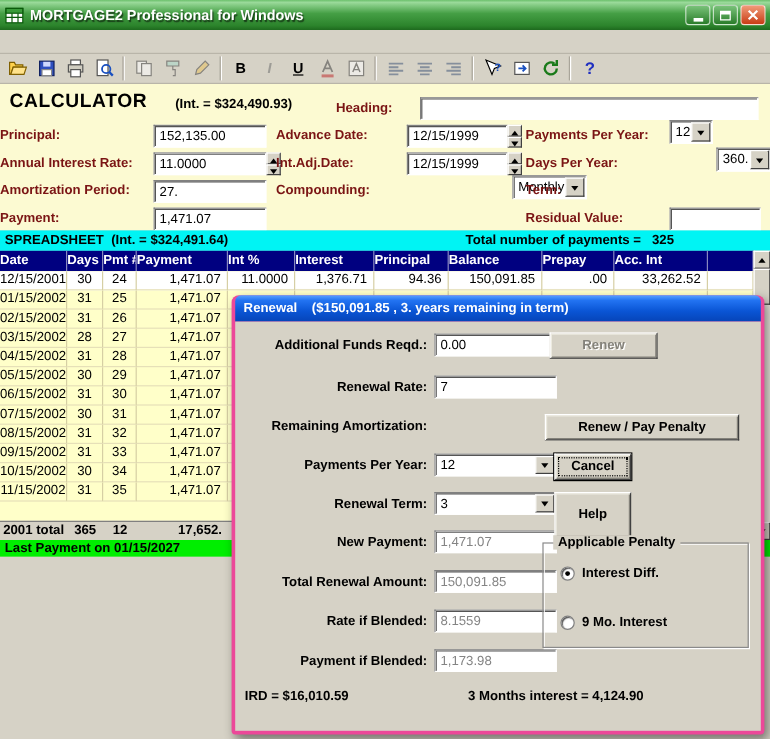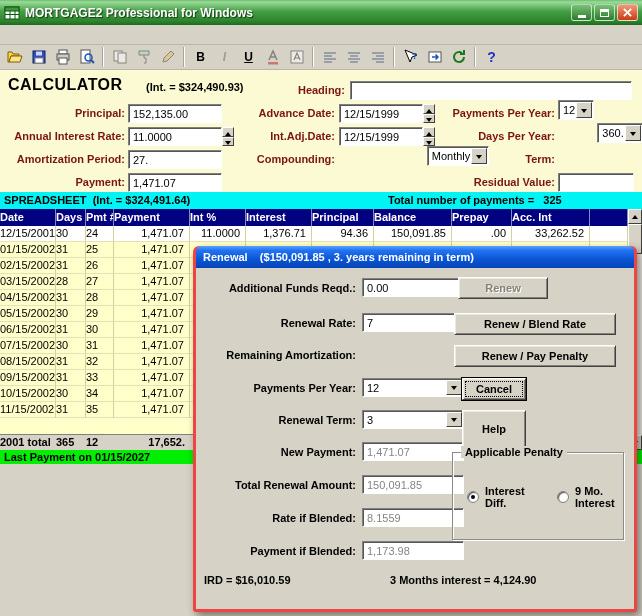--- a/index.html
+++ b/index.html
@@ -28,21 +28,21 @@
   .tsep{width:2px;height:20px;border-left:1px solid #a9a59a;border-right:1px solid #fff;margin:0 3px}
   .bld{font-weight:bold;font-size:12px}
   .itl{font-style:italic;font-weight:bold;font-size:12px;color:#707070}
   .und{text-decoration:underline;font-weight:bold;font-size:12px}
   .qmark{color:#2030c0;font-weight:bold;font-size:14px}
 
   
   .calc{position:absolute;top:70px;left:0;right:0;height:122px;background:#FCFAD2}
   .calctitle{font-size:16px;font-weight:bold;letter-spacing:.5px}
   .calcnote{font-weight:bold}
-  .mlabel{color:#7a1414;font-weight:bold;text-align:right;white-space:nowrap;line-height:19px}
+  .mlabel{color:#7a1414;font-weight:bold;text-align:left;white-space:nowrap;line-height:19px}
   .tfield{background:#fff;border:1px solid #808080;border-right-color:#fff;border-bottom-color:#fff;box-shadow:inset 1px 1px 0 #555;height:19px;padding:3px 4px;font-size:11px;overflow:hidden;white-space:nowrap}
   .combo{position:relative;padding-right:18px}
   .cbtn{position:absolute;top:1px;right:1px;bottom:1px;width:16px;background:#D6D2C6;border:1px solid;border-color:#fff #404040 #404040 #fff;display:flex;align-items:center;justify-content:center;cursor:pointer}
   .cbtn::after{content:"";width:0;height:0;border:3px solid transparent;border-top:4px solid #000;transform:translateY(2px)}
   .spin{width:12px;height:19px;display:flex;flex-direction:column;cursor:pointer}
   .sbtn{flex:1;background:#D6D2C6;border:1px solid;border-color:#fff #404040 #404040 #fff;position:relative}
   .sbtn::after{content:"";position:absolute;left:2px;border:3px solid transparent}
   .sbtn.up::after{border-bottom:4px solid #000;top:1px}
   .sbtn.dn::after{border-top:4px solid #000;top:3px}
 
@@ -50,47 +50,47 @@
   .cyanbar{position:absolute;top:192px;left:0;right:0;height:17px;background:#00F4F4;font-weight:bold;line-height:17px}
   .cyantitle{position:absolute;left:4px;white-space:pre}
   .cyannote{position:absolute;left:388px;white-space:pre}
   .thead{position:absolute;top:209px;left:0;width:628px;height:17px;background:#000080;color:#fff;font-weight:bold;display:flex}
   .thead span{line-height:17px;border-right:1px solid #8888c0;overflow:hidden;white-space:nowrap}
   .w0{width:56px}.w1{width:30px}.w2{width:28px}.w3{width:76px}.w4{width:56px}.w5{width:66px}.w6{width:62px}.w7{width:78px}.w8{width:60px}.w9{width:78px}.wf{flex:1}
   .tbody{position:absolute;top:226px;left:0;width:628px;height:208px;background:#FFFFC9;overflow:hidden}
   .trow{display:flex;height:16px;cursor:default}
   .trow.selected{background:#fff}
   .trow span{line-height:15px;border-right:1px solid #d6cfa4;border-bottom:1px solid #e6e0b8;overflow:hidden;white-space:nowrap}
-  .ctr{text-align:left}.num{text-align:right;padding-right:5px}
+  .ctr{text-align:center}.num{text-align:right;padding-right:5px}
   .totalrow{position:absolute;top:434px;left:0;width:628px;height:16px;background:#D6D2C6;display:flex;font-weight:bold;border-top:1px solid #808080}
   .totalrow span{line-height:15px;overflow:hidden;white-space:nowrap}
   .greenbar{position:absolute;top:450px;left:0;right:0;height:14px;background:#00EE00;font-weight:bold;line-height:14px;padding-left:4px}
   .bottomfill{position:absolute;top:464px;left:0;right:0;bottom:0;background:#D6D2C6}
   .vscroll{position:absolute;top:209px;left:628px;width:14px;height:241px;background:#ECE9E0}
   .varrow{position:absolute;left:0;width:14px;height:15px;background:#D6D2C6;border:1px solid;border-color:#fff #404040 #404040 #fff;display:flex;align-items:center;justify-content:center;cursor:pointer}
   .varrow::after{content:"";border:3px solid transparent}
   .varrow.up{top:0}.varrow.up::after{border-bottom:4px solid #000;margin-top:-3px}
   .varrow.dn{bottom:0}.varrow.dn::after{border-top:4px solid #000;margin-top:3px}
   .vthumb{position:absolute;top:15px;left:0;width:14px;height:30px;background:#D6D2C6;border:1px solid;border-color:#fff #404040 #404040 #fff;cursor:grab}
 
   
-  .dialog{position:absolute;left:193px;top:246px;width:444px;height:366px;background:#ef4444;padding:0 3px 3px;border-radius:6px 6px 3px 3px;box-shadow:3px 4px 9px rgba(0,0,0,.45);z-index:10}
+  .dialog{position:absolute;left:193px;top:246px;width:444px;height:366px;background:#ec4899;padding:0 3px 3px;border-radius:6px 6px 3px 3px;box-shadow:3px 4px 9px rgba(0,0,0,.45);z-index:10}
   .dtitle{height:22px;display:flex;align-items:center;color:#fff;font-weight:bold;padding-left:7px;background:linear-gradient(180deg,#5aa2ff 0%,#2273f2 20%,#0a55d5 60%,#0644b8 100%);border-radius:5px 5px 0 0;cursor:default}
   .dtitle span{white-space:pre}
   .dbody{position:relative;background:#D6D2C6;height:341px}
   .drow{position:absolute;left:8px;height:19px;display:flex;align-items:center}
   .dlabel{width:152px;text-align:right;font-weight:bold;margin-right:6px;white-space:nowrap}
   .dfw{width:102px}
   .tfield.disab{color:#848484}
   .dbtn{position:absolute;display:flex;align-items:center;justify-content:center;background:#D6D2C6;border:1px solid;border-color:#fff #404040 #404040 #fff;box-shadow:inset 1px 1px 0 #eceadf,inset -1px -1px 0 #84827a;font-weight:bold;font-size:11px;cursor:pointer;white-space:nowrap}
   .dbtn.dis{color:#84827a;text-shadow:1px 1px 0 #fff;cursor:default}
   .dbtn.focus{box-shadow:0 0 0 1px #000,inset 1px 1px 0 #eceadf,inset -1px -1px 0 #84827a;outline:1px dotted #000;outline-offset:-4px}
   .groupbox{position:absolute;left:256px;top:184px;width:172px;height:88px;border:1px solid #8a8a8a;box-shadow:inset 1px 1px 0 #fff,1px 1px 0 #fff}
   .legend{position:absolute;top:-7px;left:8px;background:#D6D2C6;padding:0 4px;font-weight:bold}
-  .optwrap{position:absolute;left:14px;top:32px;display:flex;gap:29px}
+  .optwrap{position:absolute;left:14px;top:19px;display:flex;flex-direction:column;gap:29px}
   .opt{display:flex;align-items:center;gap:6px;cursor:pointer}
   .optlabel{font-weight:bold}
   .radio{width:12px;height:12px;border-radius:50%;background:#fff;border:1px solid #808080;box-shadow:inset 1px 1px 1px #555;position:relative;flex:0 0 auto}
   .opt.checked .radio::after{content:"";position:absolute;left:3px;top:3px;width:4px;height:4px;border-radius:50%;background:#000}
   .dinfo{position:absolute;font-weight:bold;white-space:nowrap}
 </style>
 </head>
 <body>
 
 <div class="win">
@@ -513,21 +513,20 @@
       <div class="drow" style="top:240px">
         <span class="dlabel">Rate if Blended:</span>
         <span class="tfield dfw disab">8.1559</span>
       </div>
       <div class="drow" style="top:273px">
         <span class="dlabel">Payment if Blended:</span>
         <span class="tfield dfw disab">1,173.98</span>
       </div>
 
       <span class="dbtn dis" style="left:262px;top:9px;width:90px;height:22px">Renew</span>
-      <span class="dbtn" style="left:258px;top:45px;width:162px;height:22px">Renew / Blend Rate</span>
       <span class="dbtn" style="left:258px;top:77px;width:162px;height:22px">Renew / Pay Penalty</span>
       <span class="dbtn focus" style="left:266px;top:110px;width:64px;height:22px">Cancel</span>
       <span class="dbtn" style="left:266px;top:142px;width:64px;height:38px">Help</span>
 
       <div class="groupbox">
         <span class="legend">Applicable Penalty</span>
         <div class="optwrap">
             <div class="opt checked i0">
             <span class="radio"></span>
             <span class="optlabel">Interest Diff.</span>

